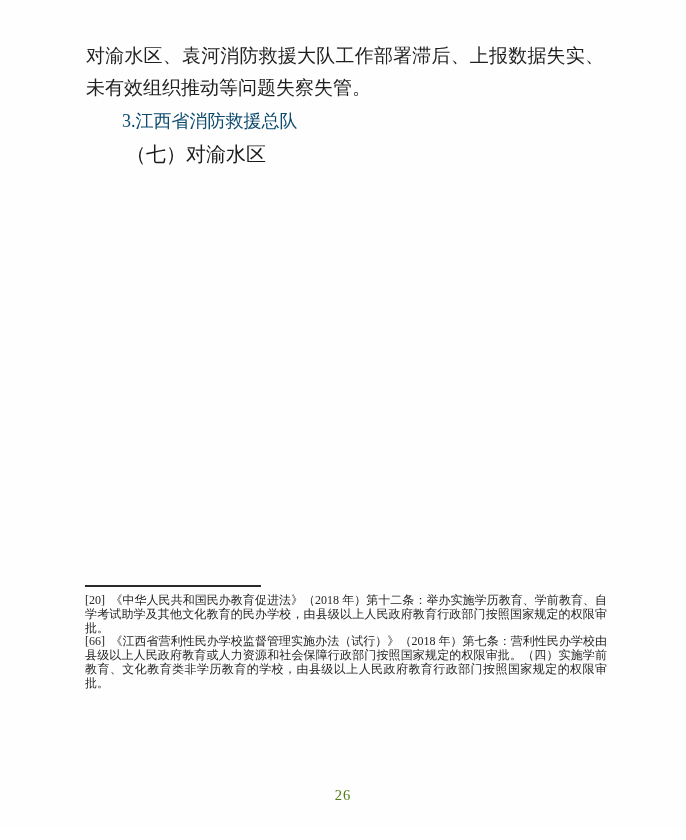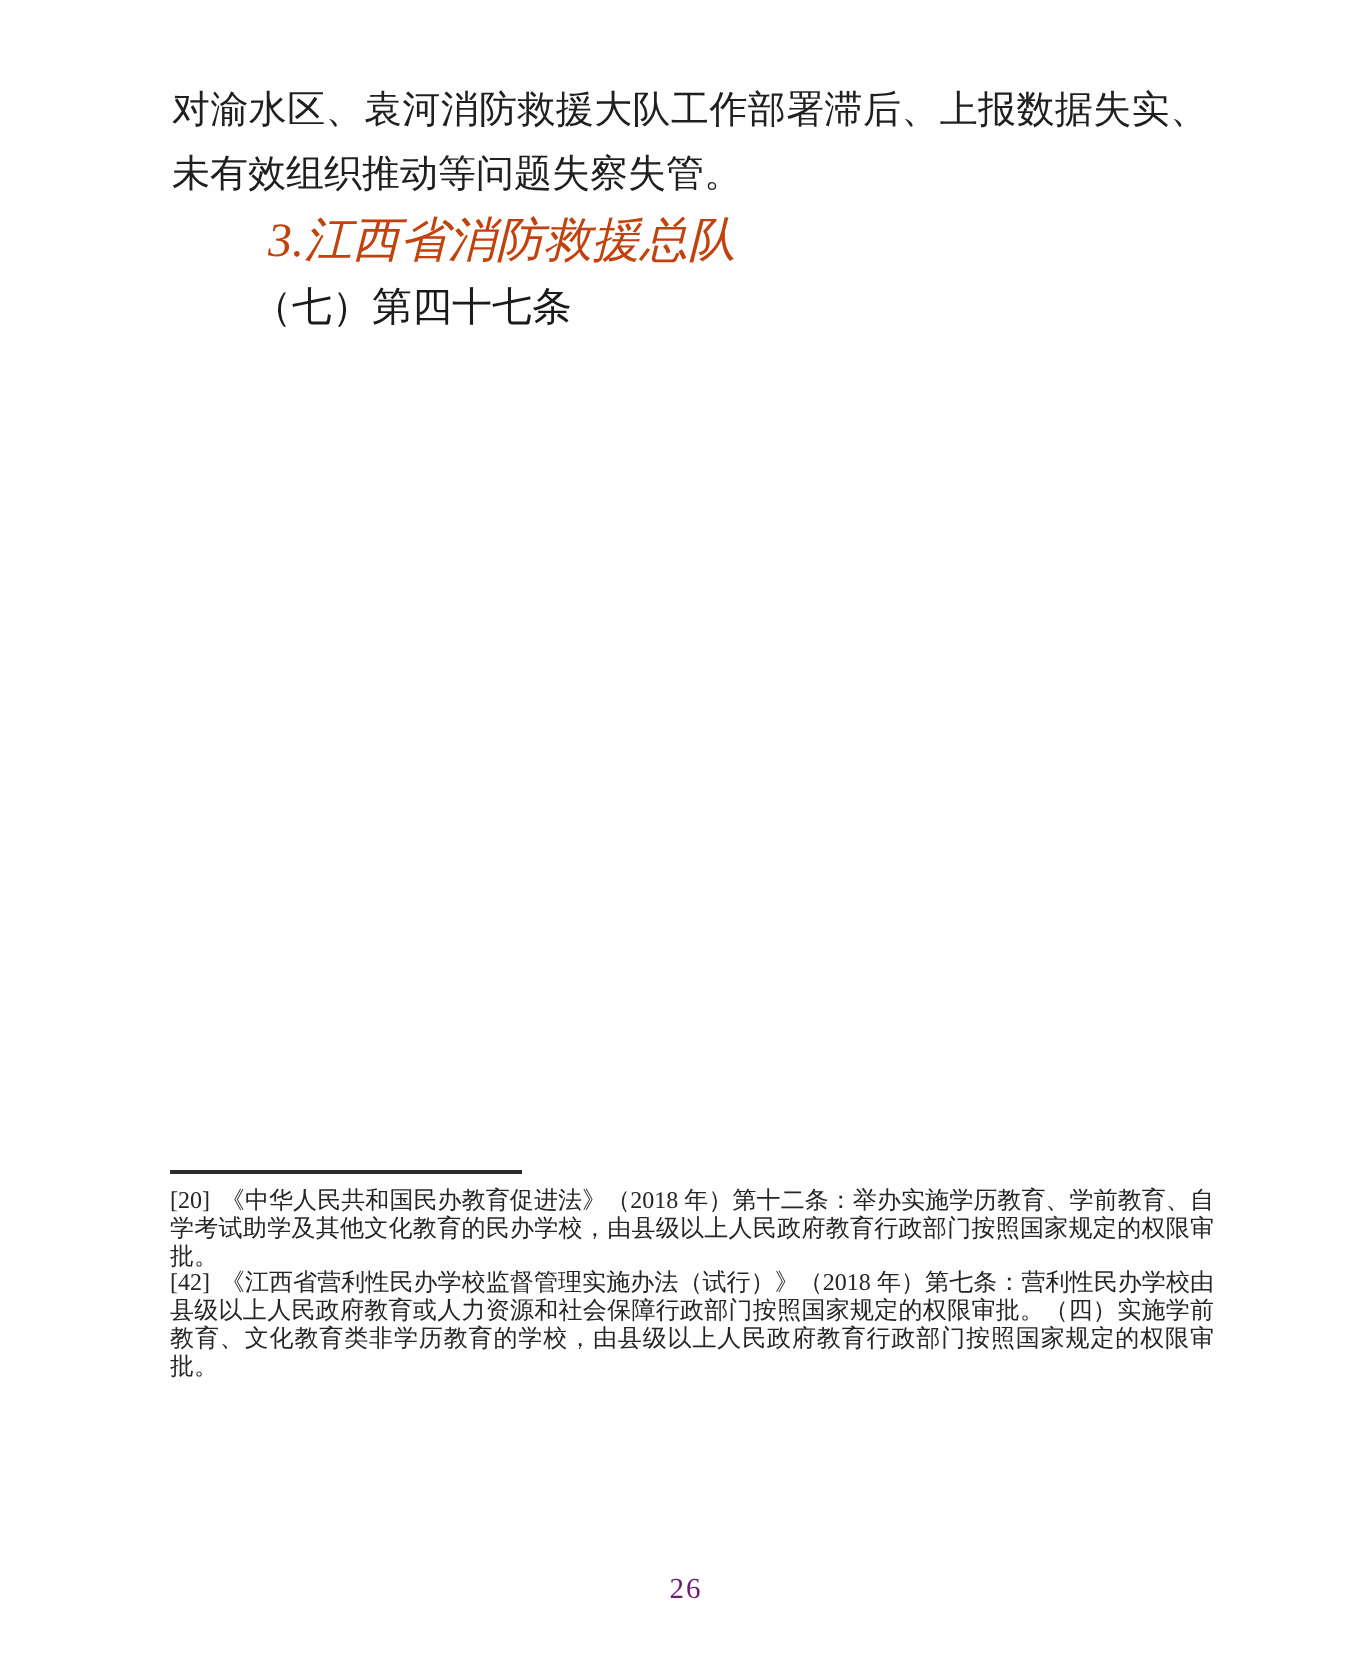--- a/index.html
+++ b/index.html
@@ -31,26 +31,25 @@
     padding: 0;
     font-weight: normal;
   }
   .para {
     text-indent: 2em;
   }
   .para.no-indent {
     text-indent: 0;
   }
   .heading-bold {
-    font-size: 24px;
+    font-size: 18px;
     font-weight: bold;
     text-indent: 2em;
     line-height: 33.5px;
-    color: #c2410c;
-    font-style: italic;
+    color: #0c4a6e;
   }
   .heading-kai {
     font-size: 20px;
     text-indent: 2em;
     line-height: 32.3px;
     color: #1a1a1a;
   }
   .fn-ref {
     font-size: 10.5px;
     line-height: 0;
@@ -81,49 +80,49 @@
   .fn-marker {
     margin-right: 0.45em;
   }
   .page-number {
     position: absolute;
     top: 787px;
     left: 0;
     width: 100%;
     text-align: center;
     font-size: 14.5px;
-    color: #701a75;
+    color: #4d7c0f;
     letter-spacing: 1px;
   }
 </style>
 </head>
 <body>
 
 <div class="page">
 
   <div class="body-text">
 
     <p class="para no-indent">对渝水区、袁河消防救援大队工作部署滞后、上报数据失实、未有效组织推动等问题失察失管。</p>
 
     <h3 class="heading-bold">3.江西省消防救援总队</h3>
 
 
-    <h4 class="heading-kai">（七）第四十七条</h4>
+    <h4 class="heading-kai">（七）对渝水区</h4>
 
 
 
   </div>
 
   <div class="footnote-area">
 
     <div class="footnote-rule"></div>
 
     <p class="footnote"><span class="fn-marker">[20]</span><span>《中华人民共和国民办教育促进法》（2018 年）第十二条：举办实施学历教育、学前教育、自学考试助学及其他文化教育的民办学校，由县级以上人民政府教育行政部门按照国家规定的权限审批。</span></p>
 
-    <p class="footnote"><span class="fn-marker">[42]</span><span>《江西省营利性民办学校监督管理实施办法（试行）》（2018 年）第七条：营利性民办学校由县级以上人民政府教育或人力资源和社会保障行政部门按照国家规定的权限审批。（四）实施学前教育、文化教育类非学历教育的学校，由县级以上人民政府教育行政部门按照国家规定的权限审批。</span></p>
+    <p class="footnote"><span class="fn-marker">[66]</span><span>《江西省营利性民办学校监督管理实施办法（试行）》（2018 年）第七条：营利性民办学校由县级以上人民政府教育或人力资源和社会保障行政部门按照国家规定的权限审批。（四）实施学前教育、文化教育类非学历教育的学校，由县级以上人民政府教育行政部门按照国家规定的权限审批。</span></p>
 
 
 
   </div>
 
   <div class="page-number">26</div>
 
 </div>
 
 </body></html>

